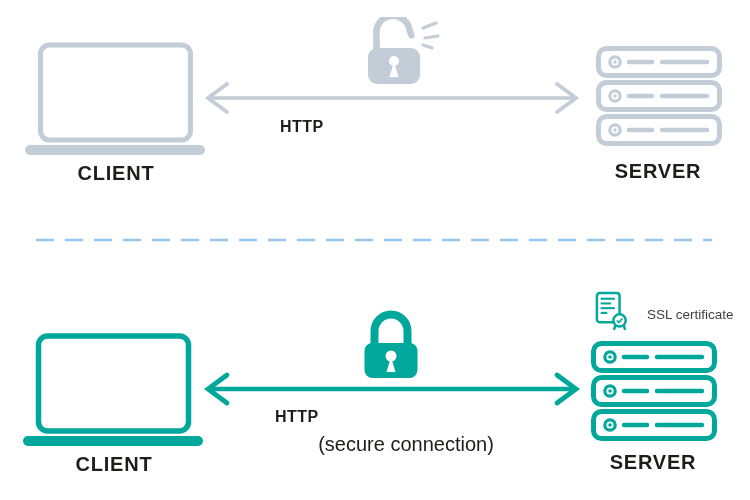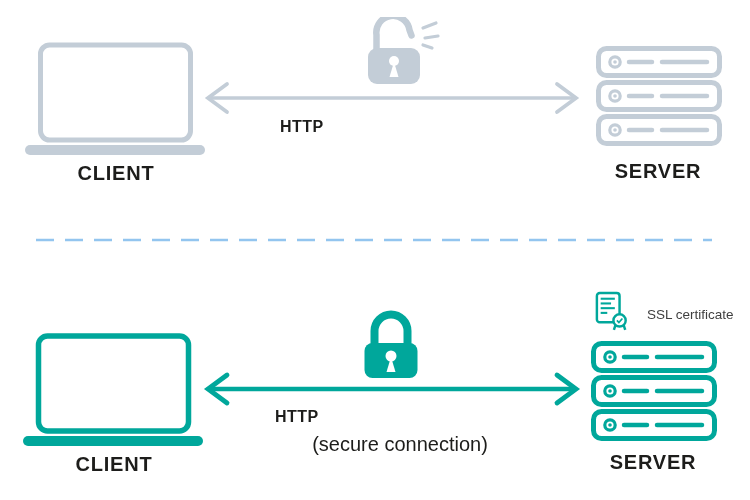--- a/index.html
+++ b/index.html
@@ -136,21 +136,21 @@
   <div class="abs secure" style="left:363px; top:310px;">
     <svg width="56" height="70" viewBox="0 0 56 70">
       <path d="M11.5 34 L11.5 21 A 16.5 16.5 0 0 1 44.5 21 L44.5 34" fill="none" stroke="currentColor" stroke-width="8" stroke-linecap="round"></path>
       <rect x="1.5" y="33" width="53" height="35" rx="8" fill="currentColor"></rect>
       <circle cx="28" cy="46" r="5.5" fill="#ffffff"></circle>
       <path d="M28 47 L23.5 62 L32.5 62 Z" fill="#ffffff"></path>
     </svg>
   </div>
 
   <div class="abs protocol" style="left:275px; top:408px;">HTTP</div>
-  <div class="abs note" style="left:250px; top:433px;">(secure connection)</div>
+  <div class="abs note" style="left:256px; top:433px;">(secure connection)</div>
 
   <div class="abs secure" style="left:595px; top:291px;">
     <svg width="34" height="40" viewBox="0 0 36 42">
       <rect x="2" y="2" width="24" height="31" rx="3" fill="none" stroke="currentColor" stroke-width="2.6"></rect>
       <line x1="6" y1="8" x2="21" y2="8" stroke="currentColor" stroke-width="2.2"></line>
       <line x1="6" y1="13" x2="17" y2="13" stroke="currentColor" stroke-width="2.2"></line>
       <line x1="6" y1="18" x2="21" y2="18" stroke="currentColor" stroke-width="2.2"></line>
       <line x1="6" y1="23" x2="13" y2="23" stroke="currentColor" stroke-width="2.2"></line>
       <path d="M22 35 L20 41" stroke="currentColor" stroke-width="2.6" fill="none"></path>
       <path d="M30 35 L32 41" stroke="currentColor" stroke-width="2.6" fill="none"></path>

